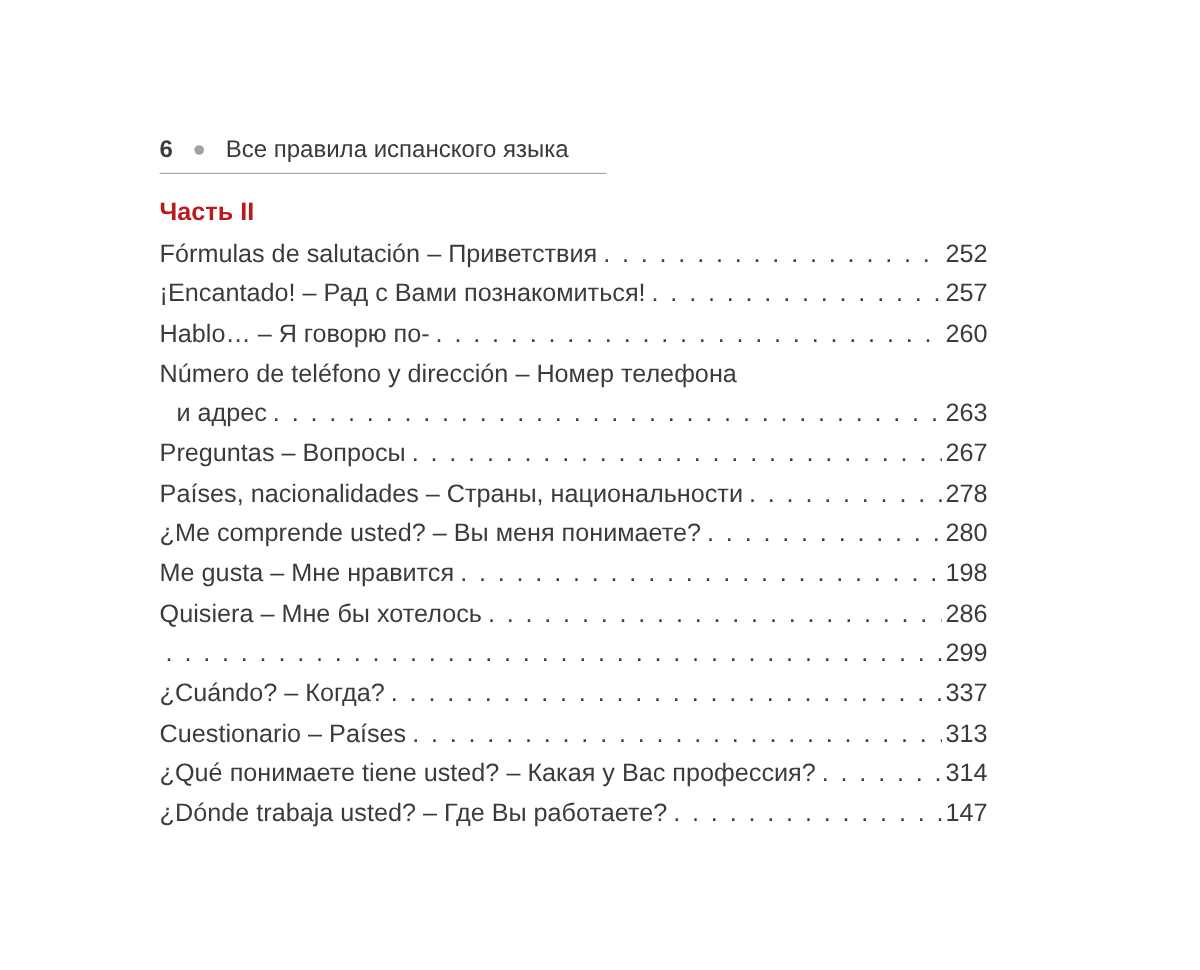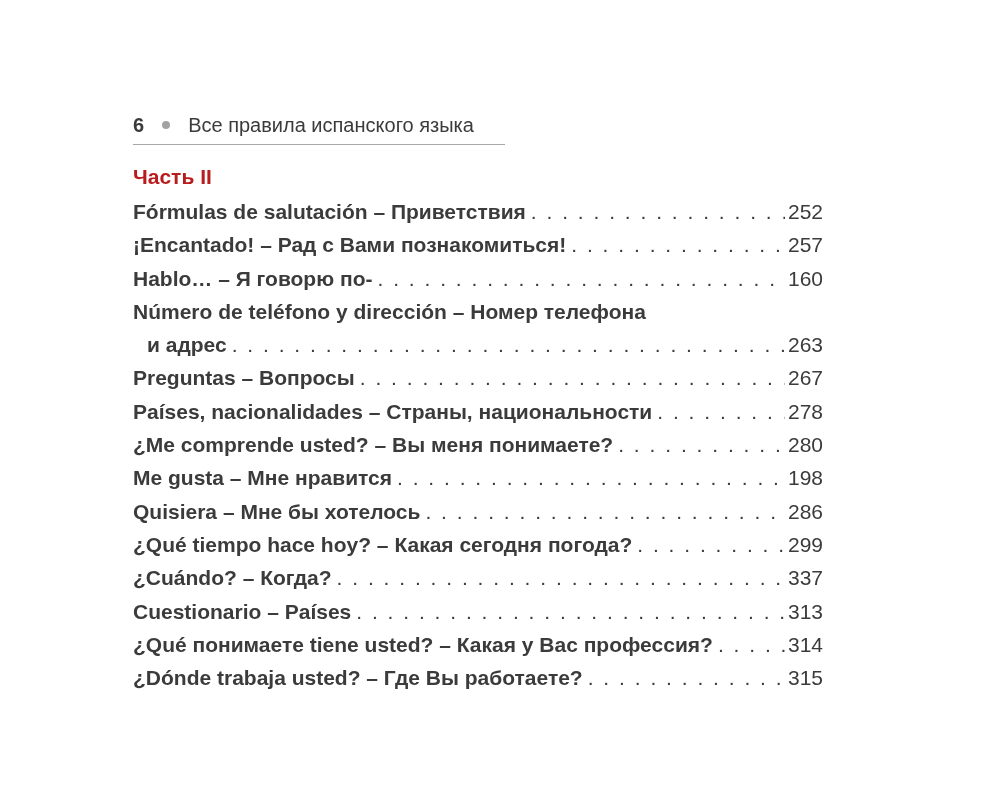--- a/index.html
+++ b/index.html
@@ -60,21 +60,20 @@
   }
   .toc-row {
     display: flex;
     align-items: baseline;
     font-size: 21px;
     line-height: 33.3px;
     white-space: nowrap;
   }
   .toc-title {
     flex: 0 0 auto;
-    font-weight: bold;
   }
   .toc-title.indented {
     padding-left: 14px;
   }
   .toc-leader {
     flex: 1 1 auto;
     overflow: hidden;
     white-space: nowrap;
     margin: 0 3px 0 5px;
     color: #3b3b3b;
@@ -110,21 +109,21 @@
           <span class="toc-page">252</span>
         </div>
         <div class="toc-row">
           <span class="toc-title">¡Encantado! – Рад с Вами познакомиться!</span>
           <span class="toc-leader"></span>
           <span class="toc-page">257</span>
         </div>
         <div class="toc-row">
           <span class="toc-title">Hablo… – Я говорю по-</span>
           <span class="toc-leader"></span>
-          <span class="toc-page">160</span>
+          <span class="toc-page">260</span>
         </div>
         <div class="toc-row">
           <span class="toc-title">Número de teléfono y dirección – Номер телефона</span>
         </div>
         <div class="toc-row">
           <span class="toc-title indented">и адрес</span>
           <span class="toc-leader"></span>
           <span class="toc-page">263</span>
         </div>
         <div class="toc-row">
@@ -146,21 +145,20 @@
           <span class="toc-title">Me gusta – Мне нравится</span>
           <span class="toc-leader"></span>
           <span class="toc-page">198</span>
         </div>
         <div class="toc-row">
           <span class="toc-title">Quisiera – Мне бы хотелось</span>
           <span class="toc-leader"></span>
           <span class="toc-page">286</span>
         </div>
         <div class="toc-row">
-          <span class="toc-title">¿Qué tiempo hace hoy? – Какая сегодня погода?</span>
           <span class="toc-leader"></span>
           <span class="toc-page">299</span>
         </div>
         <div class="toc-row">
           <span class="toc-title">¿Cuándo? – Когда?</span>
           <span class="toc-leader"></span>
           <span class="toc-page">337</span>
         </div>
         <div class="toc-row">
           <span class="toc-title">Cuestionario – Países</span>
@@ -168,18 +166,18 @@
           <span class="toc-page">313</span>
         </div>
         <div class="toc-row">
           <span class="toc-title">¿Qué понимаете tiene usted? – Какая у Вас профессия?</span>
           <span class="toc-leader"></span>
           <span class="toc-page">314</span>
         </div>
         <div class="toc-row">
           <span class="toc-title">¿Dónde trabaja usted? – Где Вы работаете?</span>
           <span class="toc-leader"></span>
-          <span class="toc-page">315</span>
+          <span class="toc-page">147</span>
         </div>
       </div>
 
   </div>
 </div>
 
 </body></html>

